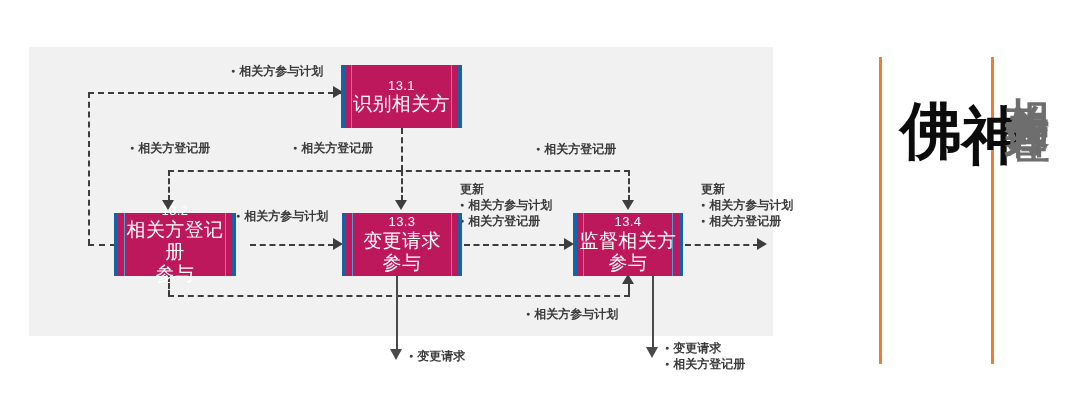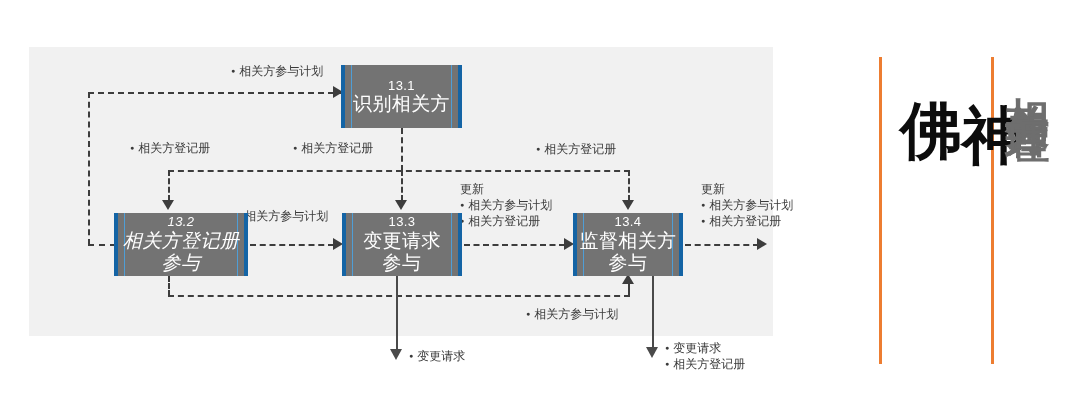--- a/index.html
+++ b/index.html
@@ -28,21 +28,21 @@
   #diagram-backdrop {
     position: absolute;
     left: 29px; top: 47px;
     width: 744px; height: 289px;
     background: #f1f1f1;
   }
 
   
   .proc-box {
     position: absolute;
-    background: #737373;
+    background: #be185d;
     border-left: 4px solid #1464a5;
     border-right: 4px solid #1464a5;
     box-sizing: border-box;
     display: flex;
     flex-direction: column;
     align-items: center;
     justify-content: center;
     color: #ffffff;
     text-align: center;
     line-height: 1.18;
@@ -66,21 +66,21 @@
   }
   .proc-name {
     font-size: 19px;
     font-weight: 400;
     position: relative;
     z-index: 2;
     white-space: pre-line;
   }
 
   #box-131 { left: 341px; top: 65px;  width: 121px; height: 63px; }
-  #box-132 { left: 114px; top: 213px; width: 134px; height: 63px; font-style: italic; }
+  #box-132 { left: 114px; top: 213px; width: 122px; height: 63px; }
   #box-133 { left: 342px; top: 213px; width: 120px; height: 63px; }
   #box-134 { left: 573px; top: 213px; width: 110px; height: 63px; justify-content: center; }
   .dash-h {
     position: absolute;
     height: 0;
     border-top: 2px dashed #3d3d3d;
   }
   .dash-v {
     position: absolute;
     width: 0;
@@ -116,20 +116,21 @@
     border-top: 11px solid #4a4a4a;
   }
 
   
   .flow-label {
     position: absolute;
     font-size: 12px;
     color: #3a3a3a;
     white-space: nowrap;
     line-height: 1.35;
+    font-weight: bold;
   }
   .flow-label .bullet-line {
     display: block;
   }
   .flow-label .bullet-line::before {
     content: "\25CF";
     font-size: 7px;
     vertical-align: 2px;
     margin-right: 4px;
   }

